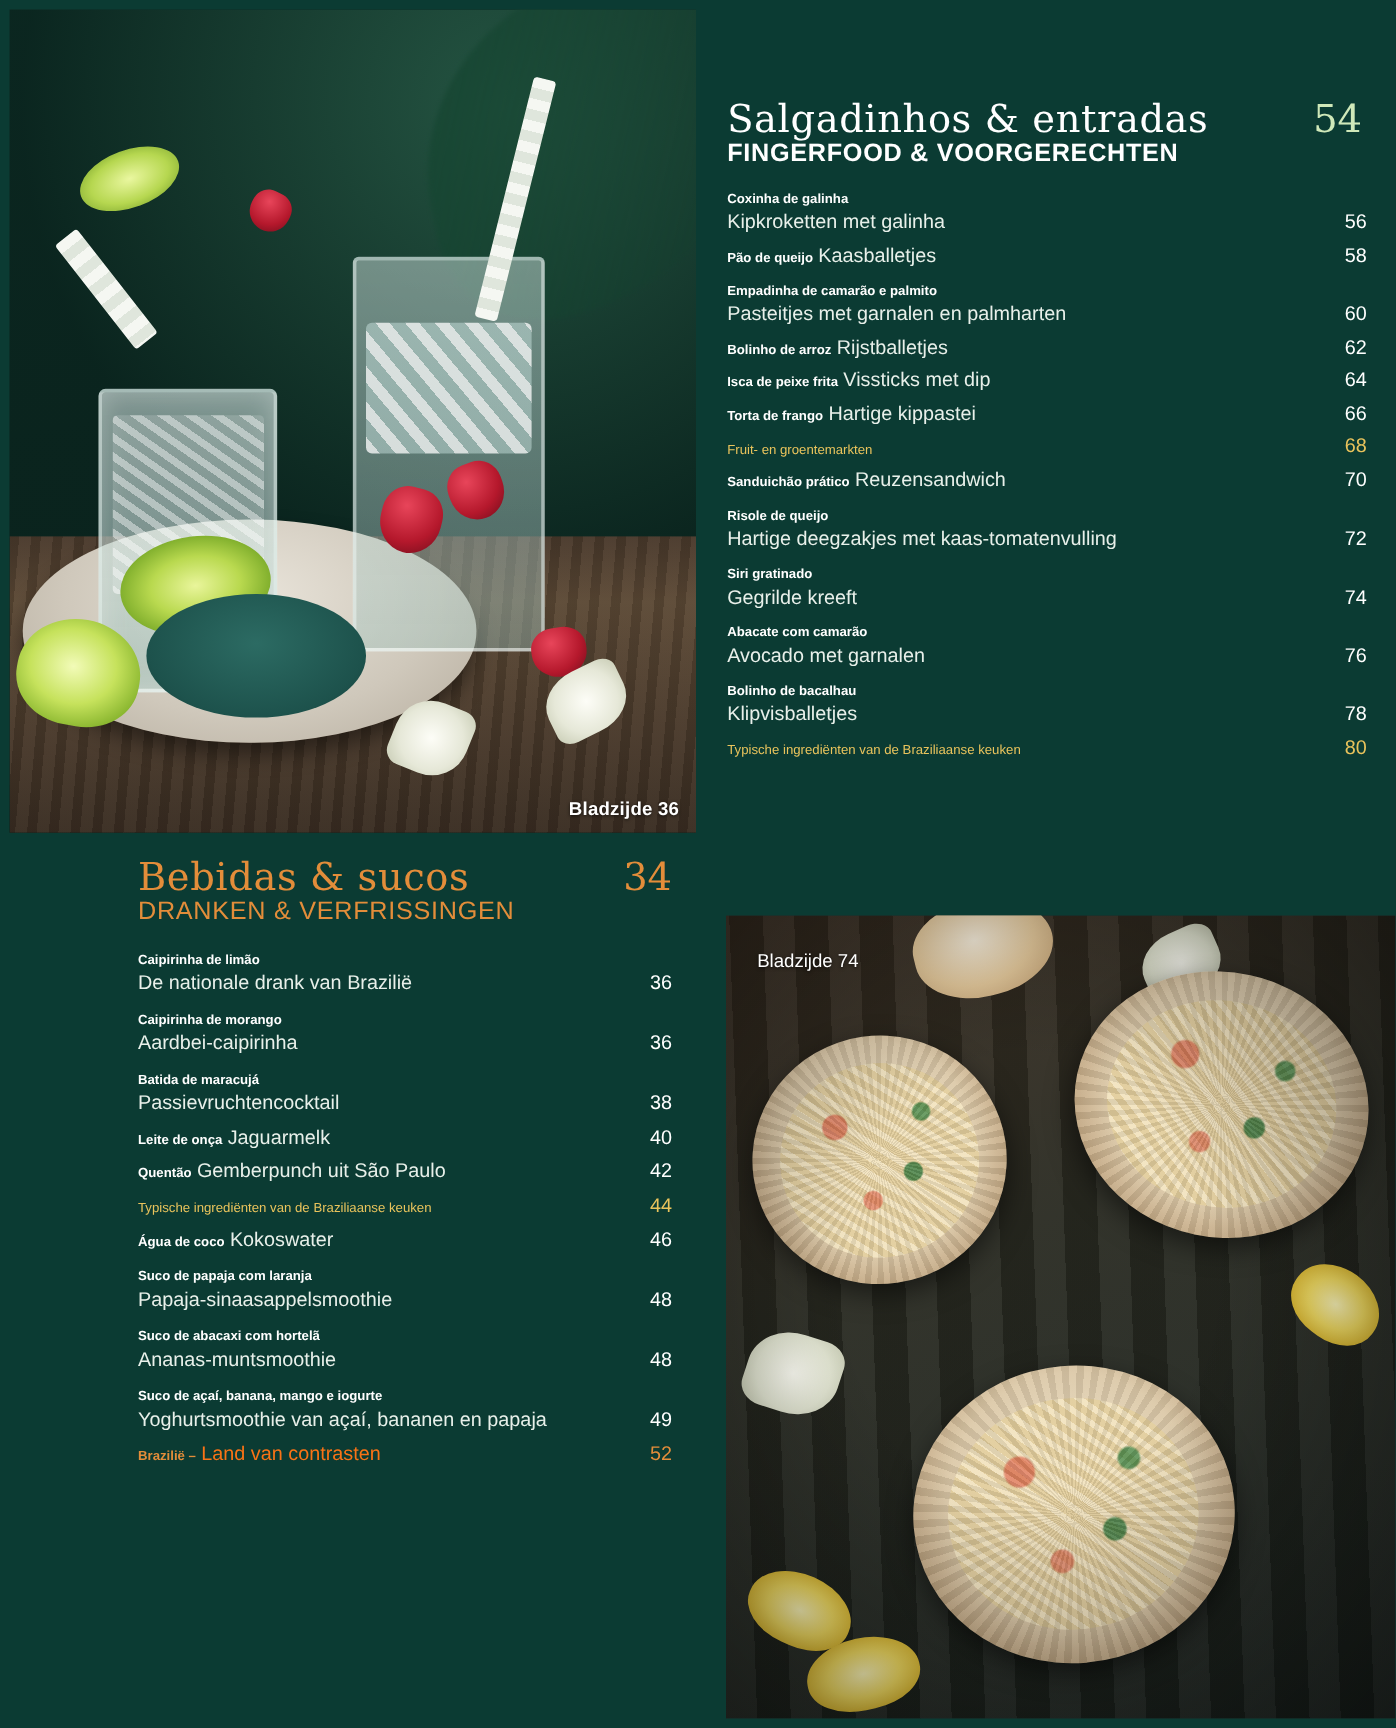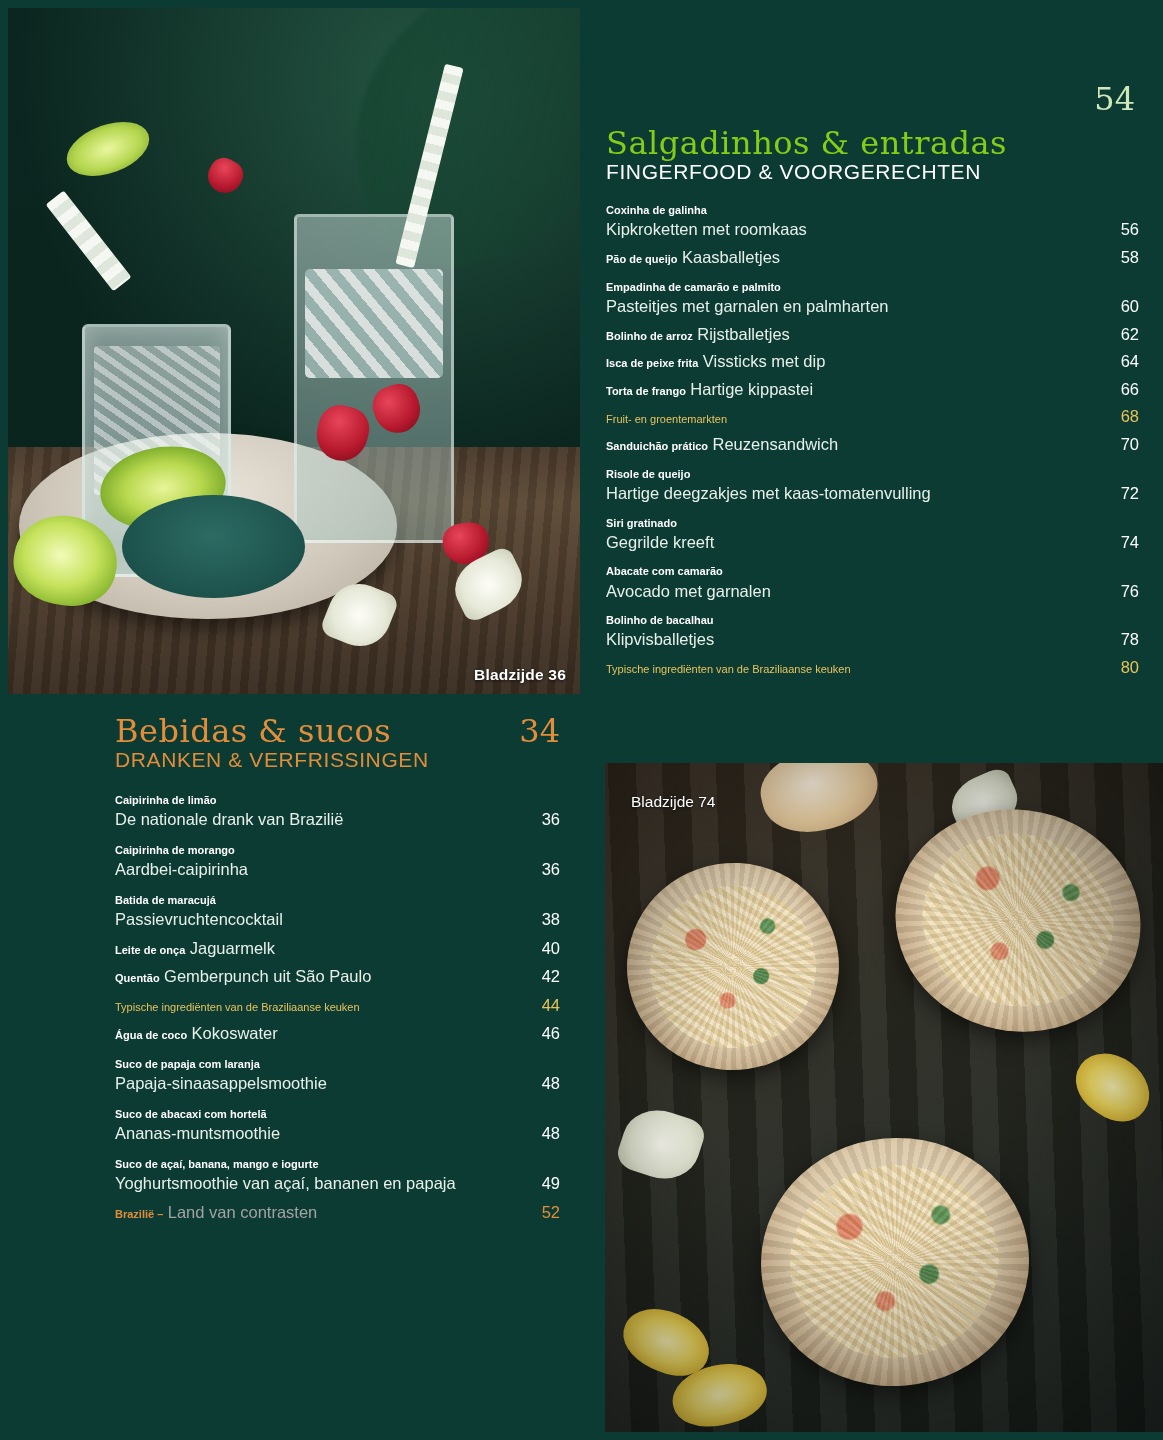--- a/index.html
+++ b/index.html
@@ -158,36 +158,36 @@
     position: relative;
     padding: 0 28px 0 115px;
   }
   .sec-title {
     font-family: "DejaVu Serif", serif;
     font-size: 32px;
     color: #e38d3a;
     letter-spacing: .5px;
     display: inline-block;
   }
-  .sec-title--green { color: #84cc16; margin-top: 44px; }
+  .sec-title--green { color: #ffffff; }
   .sec-num {
     position: absolute;
     font-family: "DejaVu Serif", serif;
     font-size: 32px;
     color: #e38d3a;
     right: 28px; top: 0; text-align: center;
   }
   .sec-num--green { color: #cfe8b9; }
   .sec-sub {
     font-size: 21px;
     color: #e38d3a;
     letter-spacing: .6px;
     margin-top: -2px;
   }
-  .sec-sub--white { color: #ffffff; }
+  .sec-sub--white { color: #ffffff; font-weight: bold; }
 
   .list {
     margin-top: 16px;
     padding: 0 28px 0 115px;
   }
   .row {
     position: relative;
     padding-right: 58px;
     margin-bottom: 7px;
     line-height: 1.32;
@@ -210,21 +210,21 @@
     right: 0;
     bottom: 0;
     font-size: 16.5px;
     color: #ffffff;
     text-align: right;
     width: 46px;
   }
   .row.accent .nm, .row.accent .sub { color: #e9c35c; font-weight: normal; }
   .row.accent .pg { color: #e9c35c; }
   .row.orange .nm { color: #e38d3a; }
-  .row.orange .sub { color: #a3a3a3; }
+  .row.orange .sub { color: #f97316; }
   .row.orange .pg { color: #e38d3a; }
 
   
   .right-col {
     position: absolute;
     left: 588px; top: 0;
     width: 575px; height: 1440px;
   }
   .salgadinhos {
     position: absolute;
@@ -434,21 +434,21 @@
     <div class="sec-head-r">
       <span class="sec-title sec-title--green">Salgadinhos &amp; entradas</span>
       <span class="sec-num sec-num--green">54</span>
       <div class="sec-sub sec-sub--white">FINGERFOOD &amp; VOORGERECHTEN</div>
     </div>
 
     <div class="list-r">
 
       <div class="row">
         <span class="nm">Coxinha de galinha</span>
-        <span class="sub block">Kipkroketten met roomkaas</span>
+        <span class="sub block">Kipkroketten met galinha</span>
         <span class="pg">56</span>
       </div>
 
       <div class="row">
         <span class="nm">Pão de queijo</span>
         <span class="sub">Kaasballetjes</span>
         <span class="pg">58</span>
       </div>
 
       <div class="row">

